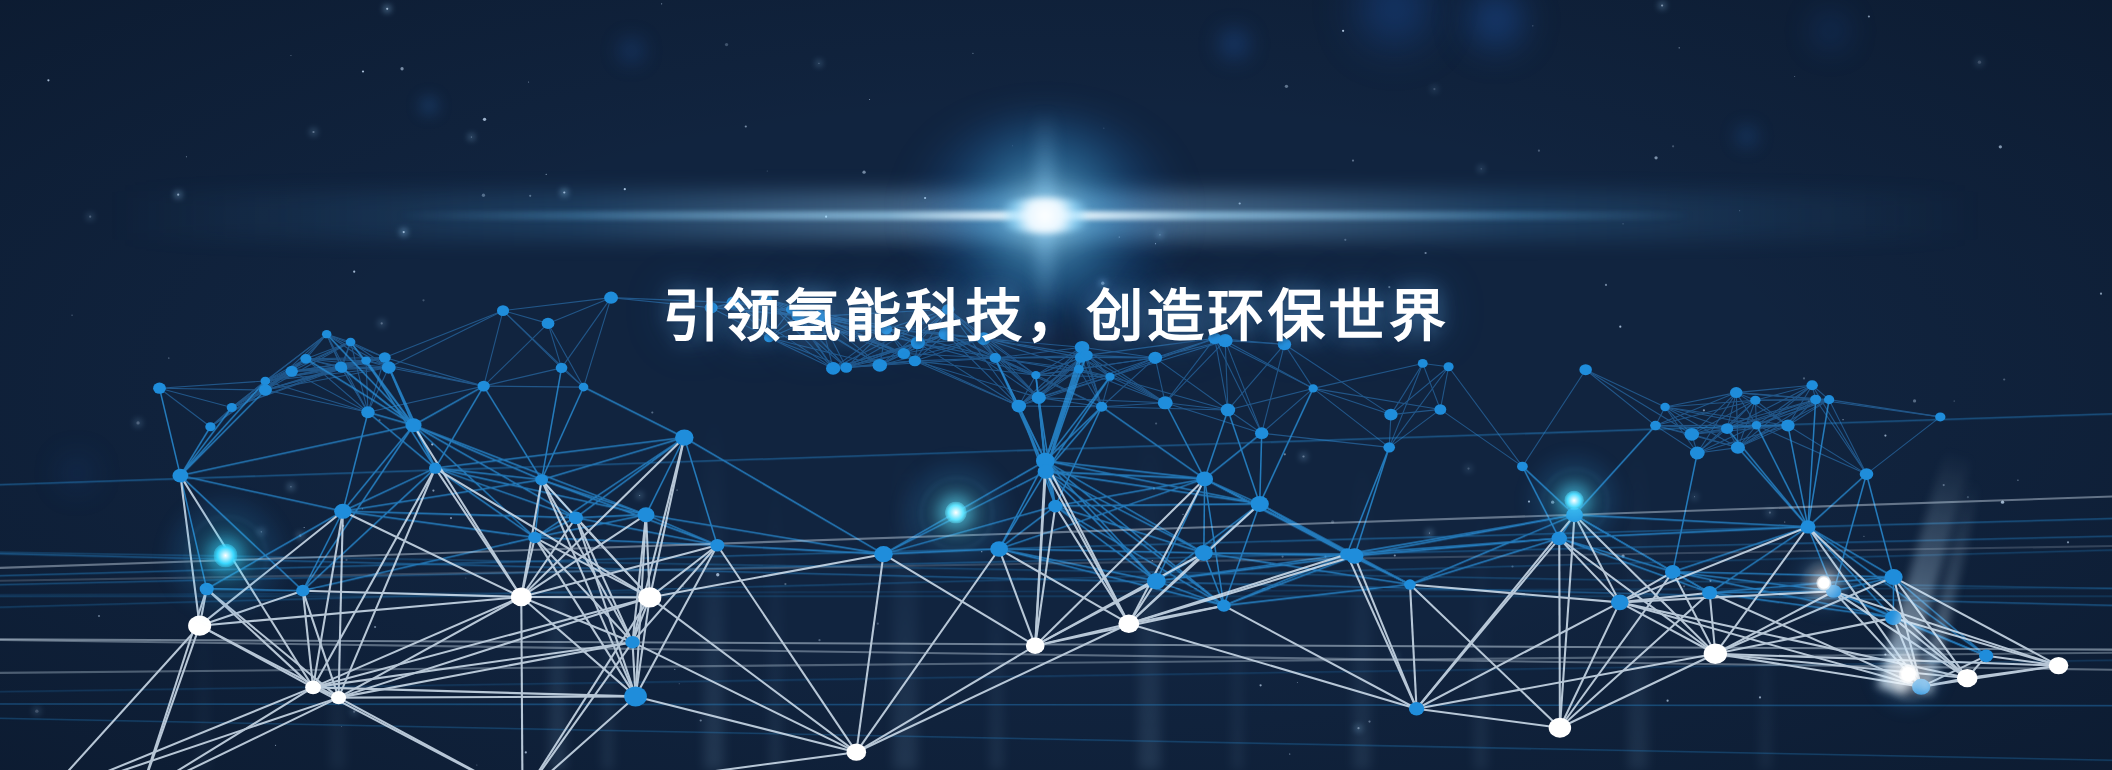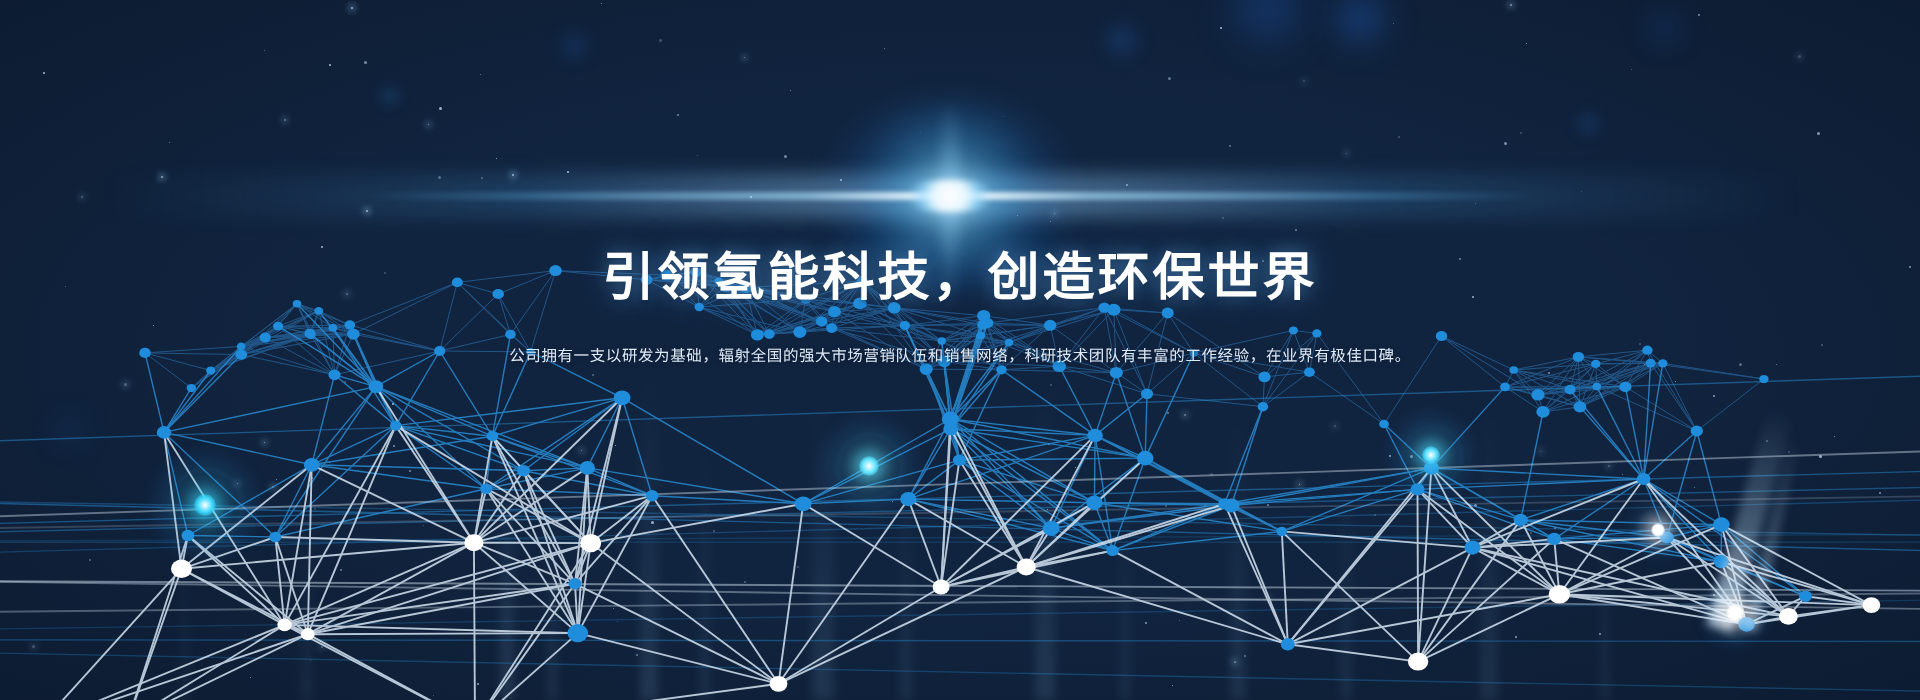--- a/index.html
+++ b/index.html
@@ -129,21 +129,21 @@
   
   .content {
     position: absolute;
     left: 0;
     right: 0;
     top: 248px;
     text-align: center;
     z-index: 40;
   }
   .hero-title {
-    margin: 0;
+    margin: 11px;
     font-size: 52px;
     line-height: 1.15;
     font-weight: 700;
     color: #ffffff;
     letter-spacing: 3px;
     text-shadow:
       0 0 18px rgba(120,195,255,0.45),
       0 0 44px rgba(60,150,235,0.30),
       0 2px 4px rgba(0,20,50,0.55);
   }
@@ -1310,16 +1310,15 @@
   <div class="flare-wrap" id="flare-layer" style="top: 0px; height: 700px;">
       <div class="flare-streak-soft" style="left: 100.4px; top: 174px; width: 1699.2px; height: 44px;"></div>
       <div class="flare-halo" style="left: 820px; top: 102.4px; width: 260px; height: 187.2px;"></div>
       <div class="flare-vert" style="left: 941px; top: 100px; width: 18px; height: 192px;"></div>
       <div class="flare-streak" style="left: 360px; top: 192px; width: 1180px; height: 8px;"></div>
       <div class="flare-core" style="left: 900.6px; top: 179.88px; width: 98.8px; height: 32.24px;"></div>
     </div>
 
   <div class="content">
     <h1 class="hero-title">引领氢能科技，创造环保世界</h1>
-    <p class="hero-subtitle">公司拥有一支以研发为基础，辐射全国的强大市场营销队伍和销售网络，科研技术团队有丰富的工作经验，在业界有极佳口碑。</p>
   </div>
 
 </div>
 
 </body></html>

